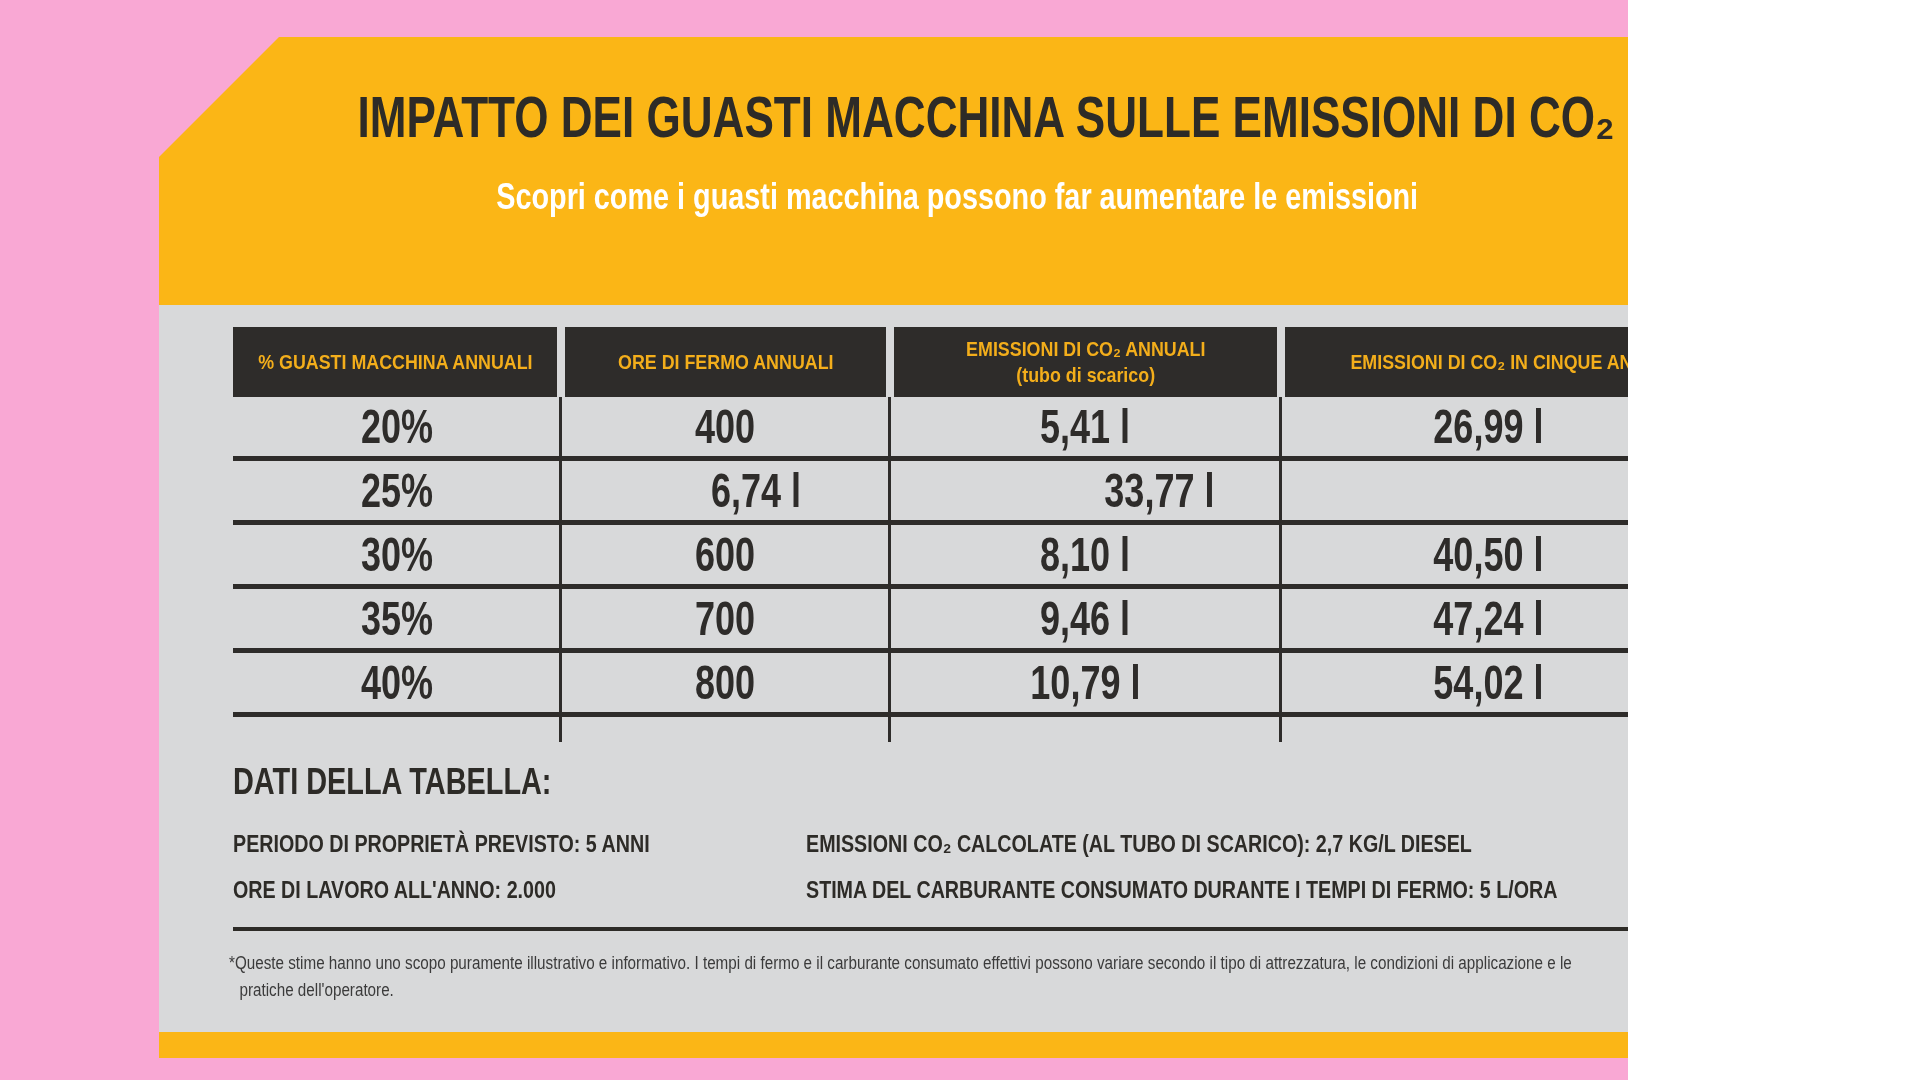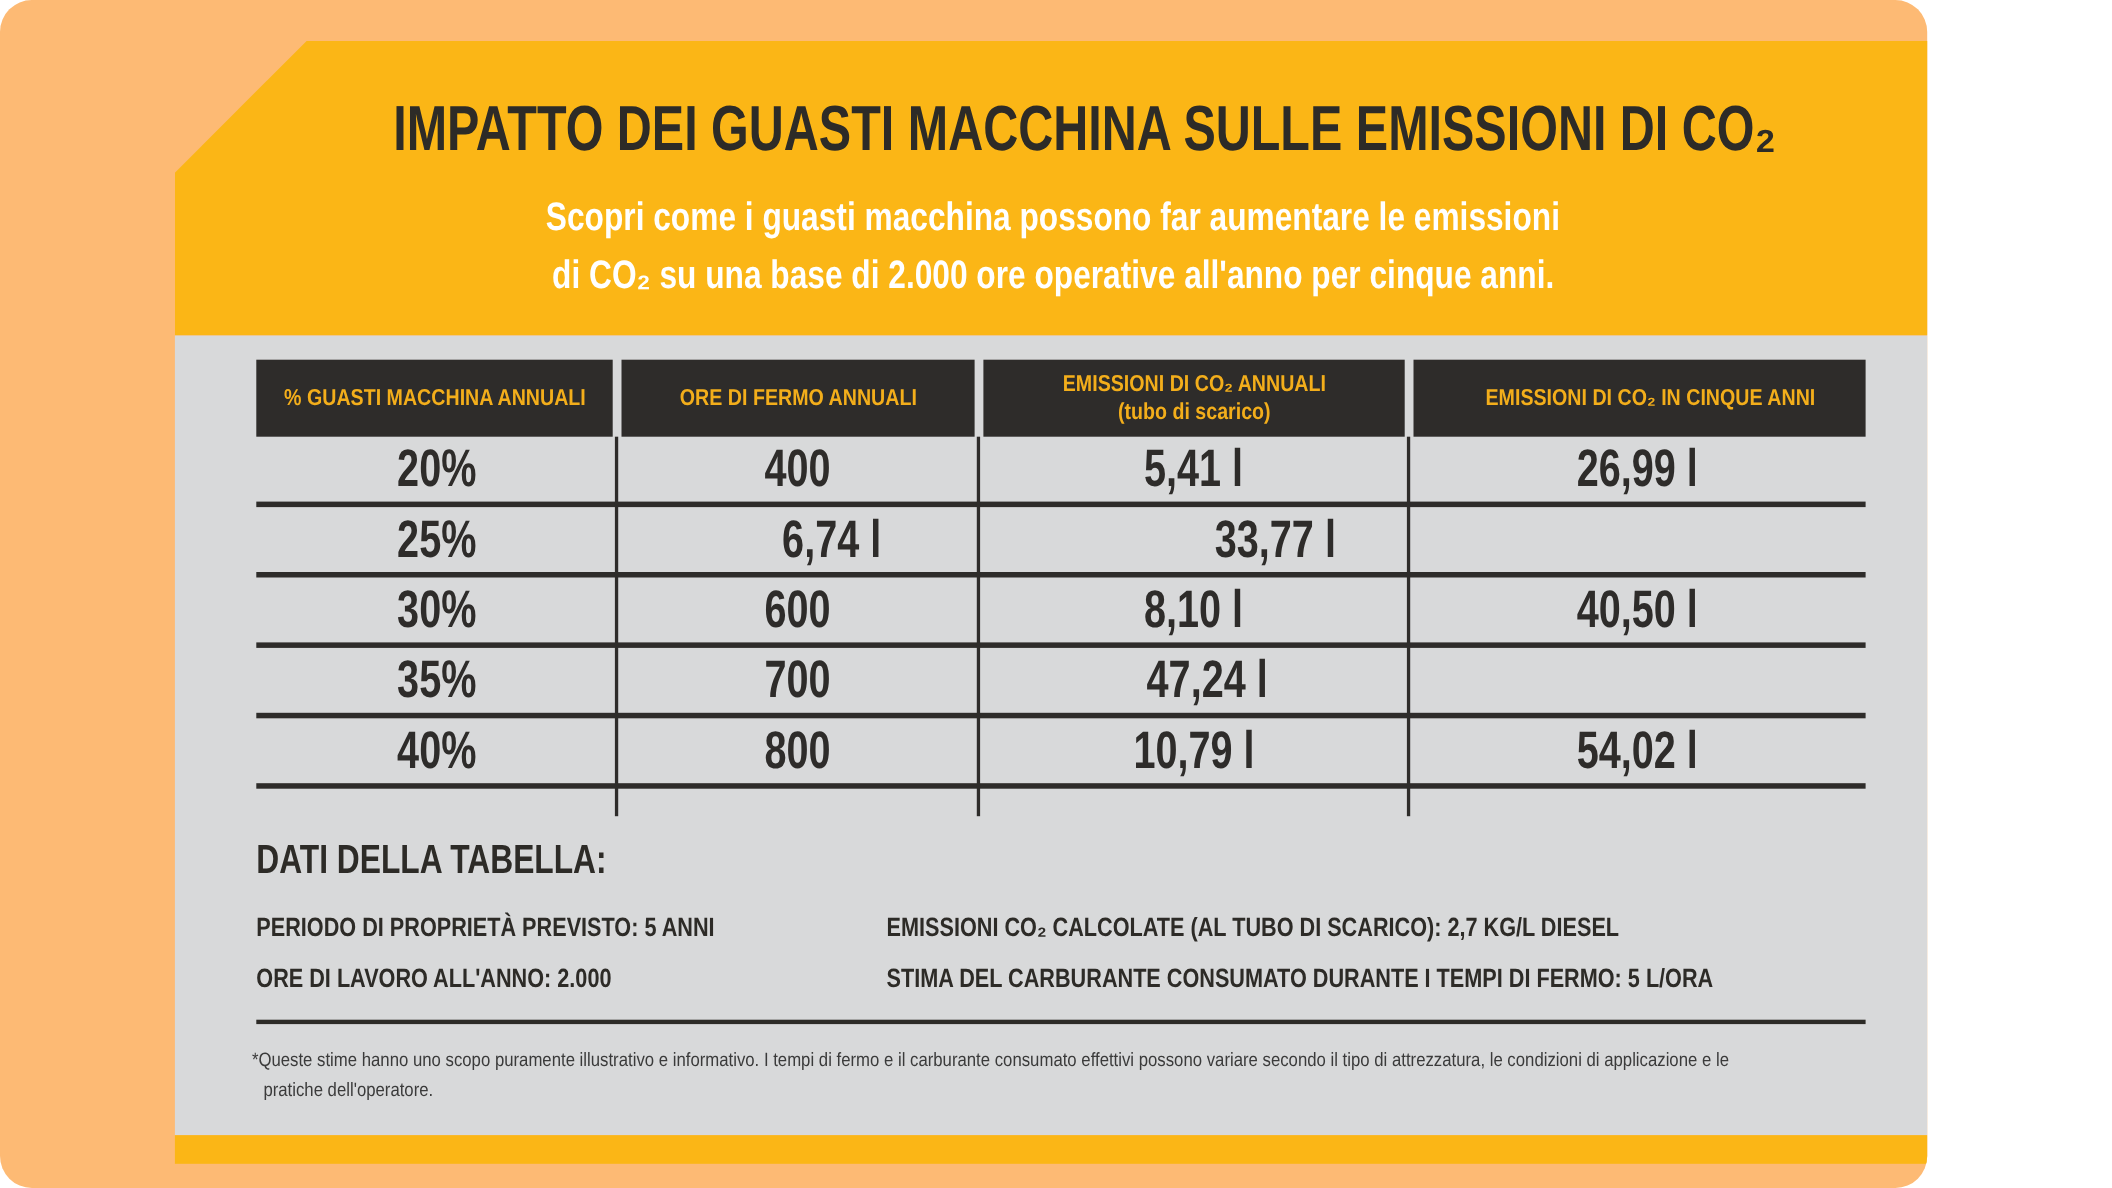--- a/index.html
+++ b/index.html
@@ -2,21 +2,21 @@
 <html><head>
 <meta charset="utf-8">
 <style>
   * { box-sizing: border-box; }
   html, body { margin: 0; padding: 0; }
   body {
     width: 1920px; height: 1080px;
     background: #ffffff;
     font-family: "Liberation Sans", "DejaVu Sans", sans-serif;
   }
-  .canvas { position: relative; width: 1752px; height: 1080px; overflow: hidden; background:#fdba74;border-radius:29px; }
+  .canvas { position: relative; width: 1628px; height: 1080px; overflow: hidden; background:#f9a8d4; }
   .abs { position: absolute; }
 
   
   .band {
     left: 159px; top: 37px; width: 1596px; height: 268px;
     background: #FBB616;
     clip-path: polygon(120px 0, 100% 0, 100% 100%, 0 100%, 0 120px);
     text-align: center;
   }
   .title {
@@ -82,21 +82,20 @@
 <div class="canvas">
 
   <div class="abs content-bg"></div>
 
   <div class="abs band">
     <div class="title">
       <span>IMPATTO DEI GUASTI MACCHINA SULLE EMISSIONI DI CO₂</span>
     </div>
     <div class="subtitle">
       <span class="line"><span>Scopri come i guasti macchina possono far aumentare le emissioni</span></span>
-      <span class="line"><span>di CO₂ su una base di 2.000 ore operative all'anno per cinque anni.</span></span>
     </div>
   </div>
 
   <div class="abs thead">
     <div class="th th-1">
       <span>% GUASTI MACCHINA ANNUALI</span>
     </div>
     <div class="th th-2">
       <span>ORE DI FERMO ANNUALI</span>
     </div>
@@ -153,20 +152,23 @@
           <span>40,50 l</span>
         </div>
     </div>
     <div class="trow">
       <div class="td td-1">
           <span>35%</span>
         </div>
       <div class="td td-2">
           <span>700</span>
         </div>
+      <div class="td td-3">
+          <span>9,46 l</span>
+        </div>
       <div class="td td-4">
           <span>47,24 l</span>
         </div>
     </div>
     <div class="trow">
       <div class="td td-1">
           <span>40%</span>
         </div>
       <div class="td td-2">
           <span>800</span>

